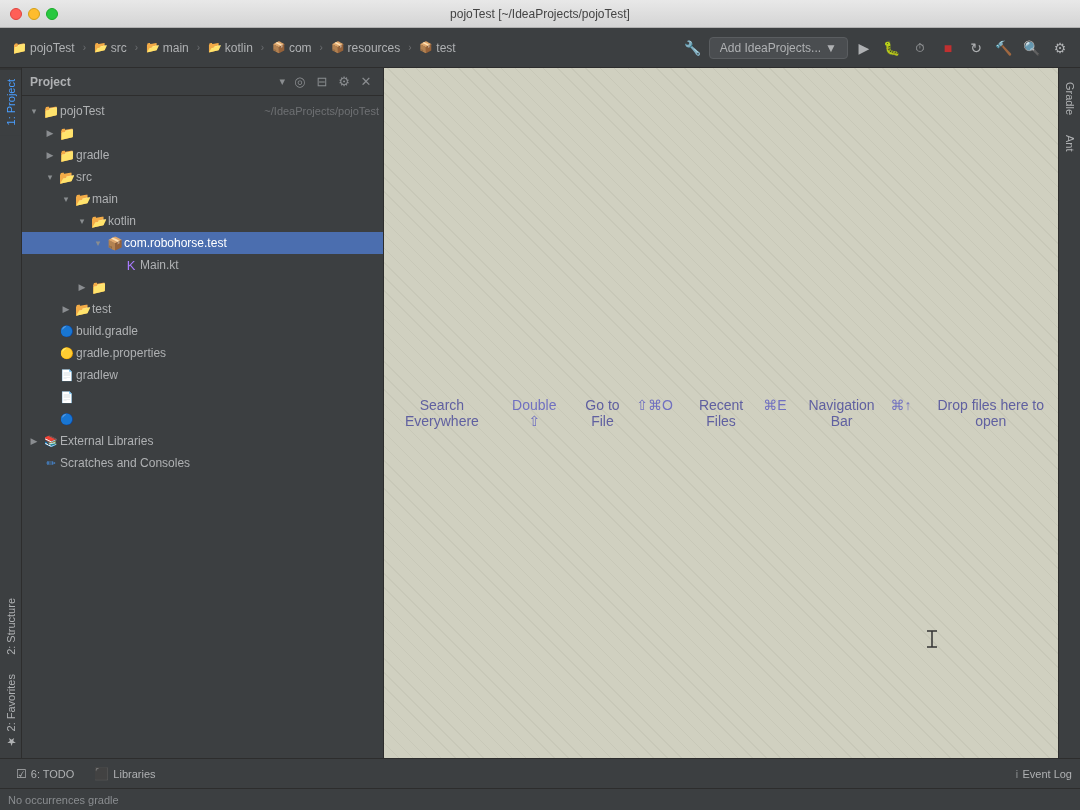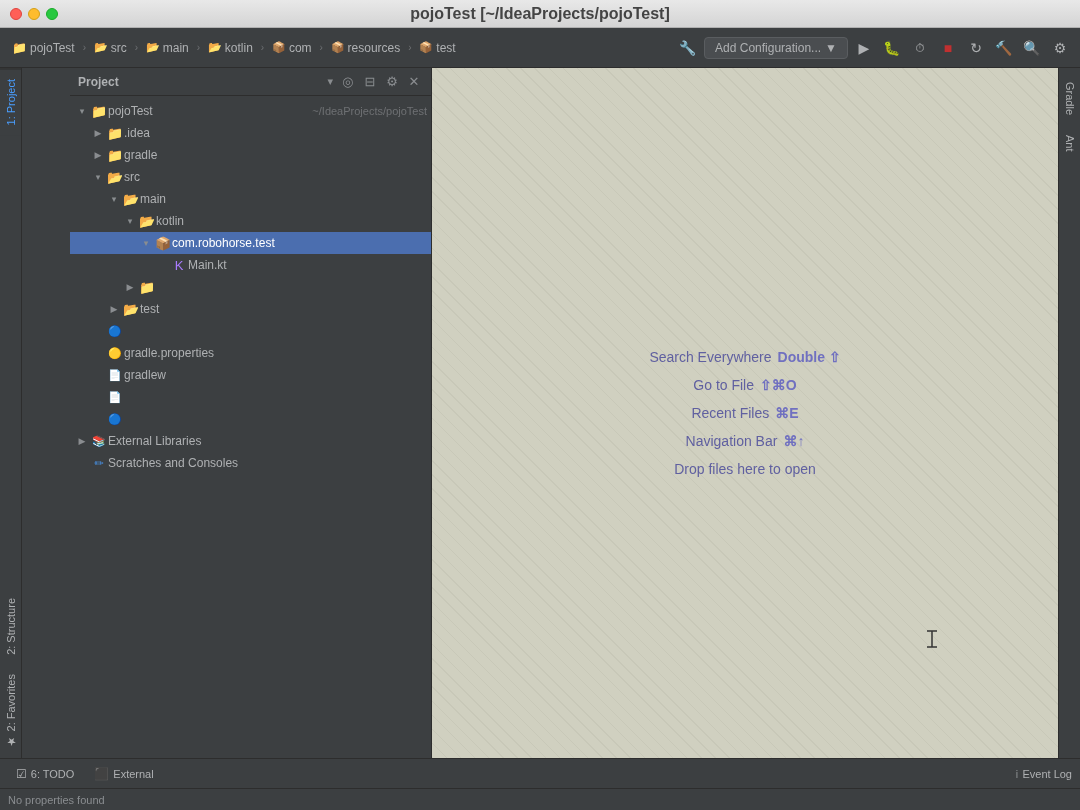--- a/index.html
+++ b/index.html
@@ -22,21 +22,21 @@
       gap: 6px;
     }
     .tb-btn {
       width: 12px; height: 12px;
       border-radius: 50%;
       border: 1px solid rgba(0,0,0,0.2);
     }
     .tb-close { background: #ff5f57; border-color: #e0443e; }
     .tb-min { background: #febc2e; border-color: #d4a017; }
     .tb-max { background: #28c840; border-color: #1aac29; }
-    .title-bar-title { font-size: 16px; color: #444; font-weight: 700; }
+    .title-bar-title { font-size: 12px; color: #444; font-weight: 400; }
 
     
     .toolbar {
       height: 40px;
       background: #3c3f41;
       display: flex;
       align-items: center;
       padding: 0 8px;
       gap: 4px;
       border-bottom: 1px solid #2d2d2d;
@@ -87,21 +87,20 @@
       height: calc(810px - 28px - 40px - 30px - 22px);
     }
 
     
     .project-panel {
       width: 362px;
       background: #3c3f41;
       border-right: 1px solid #2d2d2d;
       display: flex;
       flex-direction: column;
-      margin-left: 48px;
     }
     .panel-header {
       height: 28px;
       background: #3c3f41;
       display: flex;
       align-items: center;
       padding: 0 8px;
       border-bottom: 1px solid #2d2d2d;
       gap: 6px;
     }
@@ -168,35 +167,35 @@
       background: repeating-linear-gradient(
         45deg,
         #c8c8b8,
         #c8c8b8 1px,
         #d0d0c0 1px,
         #d0d0c0 10px
       );
       display: flex;
       align-items: center;
       justify-content: center;
-      flex-direction: column;
+      flex-direction: row;
       gap: 12px;
       position: relative;
       text-align: center;
     }
     .editor-hint {
       font-size: 14px;
       color: #6060a0;
       display: flex;
       align-items: baseline;
       gap: 6px;
     }
     .hint-shortcut {
       color: #7070c0;
-      font-weight: 700;
+      font-weight: 400;
     }
 
     
     .right-side-tabs {
       width: 22px;
       background: #3c3f41;
       border-left: 1px solid #2d2d2d;
       display: flex;
       flex-direction: column;
       align-items: center;
@@ -292,21 +291,21 @@
   </div>
   <span class="breadcrumb-sep">›</span>
   <div class="breadcrumb-item">
     <span style="color:#c8a415;font-size:11px;">📦</span>
     <span>test</span>
   </div>
 
   <div class="toolbar-right">
     <span class="toolbar-icon-btn" title="Build">🔧</span>
     <button class="add-config-btn">
-      <span>Add Configuration...</span>
+      <span>Add IdeaProjects...</span>
       <span>▼</span>
     </button>
     <span class="toolbar-icon-btn" title="Run">▶</span>
     <span class="toolbar-icon-btn" title="Debug" style="color:#4a9eff;">🐛</span>
     <span class="toolbar-icon-btn" title="Profile" style="font-size:12px;">⏱</span>
     <span class="toolbar-icon-btn" title="Stop" style="color:#c03030;">■</span>
     <span class="toolbar-icon-btn" title="Sync">↻</span>
     <span class="toolbar-icon-btn" title="Build">🔨</span>
     <span class="toolbar-icon-btn" title="Search">🔍</span>
     <span class="toolbar-icon-btn" title="Settings">⚙</span>
@@ -340,21 +339,20 @@
         <span class="tree-arrow">▾</span>
         <span class="tree-icon icon-folder">📁</span>
         <span class="tree-label">pojoTest</span>
         <span class="tree-sublabel">~/IdeaProjects/pojoTest</span>
       </div>
 
       <div class="tree-item">
         <span class="tree-indent" style="width:20px;"></span>
         <span class="tree-arrow">▶</span>
         <span class="tree-icon" style="color:#8a8d90;">📁</span>
-        <span class="tree-label">.idea</span>
       </div>
 
       <div class="tree-item">
         <span class="tree-indent" style="width:20px;"></span>
         <span class="tree-arrow">▶</span>
         <span class="tree-icon icon-folder">📁</span>
         <span class="tree-label">gradle</span>
       </div>
 
       <div class="tree-item">
@@ -402,20 +400,21 @@
         <span class="tree-indent" style="width:36px;"></span>
         <span class="tree-arrow">▶</span>
         <span class="tree-icon icon-folder-src">📂</span>
         <span class="tree-label">test</span>
       </div>
 
       <div class="tree-item">
         <span class="tree-indent" style="width:20px;"></span>
         <span class="tree-arrow" style="visibility:hidden;">▶</span>
         <span class="tree-icon" style="color:#4a9eff;font-size:11px;">🔵</span>
+        <span class="tree-label">build.gradle</span>
       </div>
 
       <div class="tree-item">
         <span class="tree-indent" style="width:20px;"></span>
         <span class="tree-arrow" style="visibility:hidden;">▶</span>
         <span class="tree-icon" style="color:#e8a000;font-size:11px;">🟡</span>
         <span class="tree-label">gradle.properties</span>
       </div>
 
       <div class="tree-item">
@@ -490,23 +489,23 @@
 
 </div>
 
 <div class="bottom-bar">
   <div class="bottom-tab">
     <span style="font-size:12px;">☑</span>
     <span>6: TODO</span>
   </div>
   <div class="bottom-tab">
     <span style="font-size:12px;">⬛</span>
-    <span>External</span>
+    <span>Libraries</span>
   </div>
   <div class="bottom-status">
     <span style="font-size:11px;">ℹ</span>
     <span style="color:#afb1b3; cursor:pointer;">Event Log</span>
   </div>
 </div>
 
 <div class="status-bar">
-  <span class="status-text">No properties found</span>
+  <span class="status-text">No occurrences gradle</span>
 </div>
 
 </body></html>

